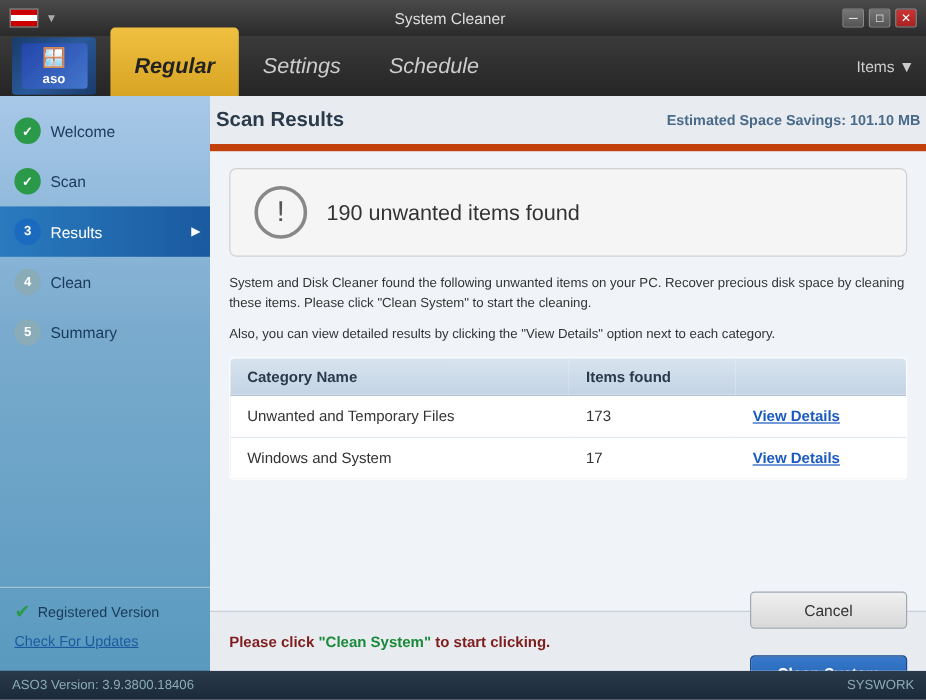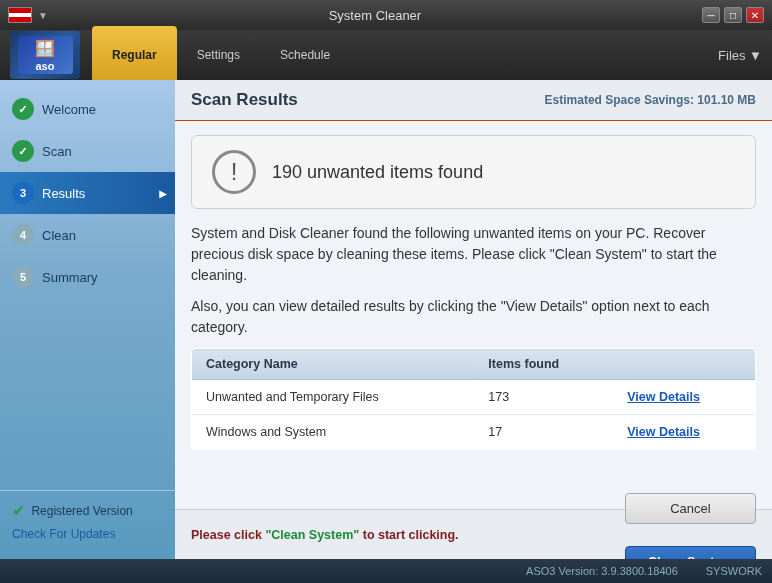--- a/index.html
+++ b/index.html
@@ -45,22 +45,22 @@
       font-size: 9px; color: #aad; font-weight: bold;
     }
     .menu-logo-inner {
       width: 55px; height: 38px;
       background: linear-gradient(135deg, #2244aa, #4477cc);
       border-radius: 3px; display: flex; align-items: center; justify-content: center;
       color: #fff; font-size: 9px; font-weight: bold;
     }
     .menu-tabs { display: flex; gap: 0; margin-left: 4px; }
     .menu-tab {
-      padding: 22px 20px; color: #ccc; cursor: pointer; font-size: 12px;
-      border-radius: 4px 4px 0 0; background: transparent;
+      padding: 22px 20px; color: #ccc; cursor: pointer; font-size: 18px;
+      border-radius: 4px 4px 0 0; background: transparent; font-style: italic;
     }
     .menu-tab.active {
       background: linear-gradient(to bottom, #f0c040, #d4a020);
       color: #222; font-weight: bold; border-radius: 4px 4px 0 0;
     }
     .menu-help { margin-left: auto; color: #ccc; cursor: pointer; font-size: 13px; }
 
     
     .main-layout { display: flex; height: calc(583px - 30px - 50px - 24px); }
 
@@ -90,52 +90,52 @@
       font-size: 11px; font-weight: bold; min-width: 22px;
     }
     .step-circle.done { background: #2a9a4a; color: white; }
     .step-circle.active-step { background: #1a6abf; color: white; }
     .step-circle.inactive { background: #8aabb8; color: white; }
     .sidebar-bottom {
       margin-top: auto; padding: 10px 12px; border-top: 1px solid rgba(255,255,255,0.4);
     }
     .registered-row { display: flex; align-items: center; gap: 6px; color: #1a3a5a; font-size: 12px; margin-bottom: 6px; }
     .green-check { color: #2a9a4a; font-size: 16px; }
-    .check-updates { color: #1a5a9f; font-size: 12px; cursor: pointer; }
+    .check-updates { color: #1a5a9f; font-size: 12px; cursor: pointer; text-decoration: underline; }
 
     
     .content-area {
       flex: 1; background: #f0f4f8;
       display: flex; flex-direction: column;
       overflow: hidden;
     }
     .content-header {
-      background: #e8ecf0; padding: 10px 16px;
+      background: #e8ecf0; padding: 10px 5px;
       display: flex; align-items: center; justify-content: space-between;
-      border-bottom: 1px solid #c2410c;
+      border-bottom: 6px solid #c2410c;
     }
     .content-title { font-size: 17px; font-weight: bold; color: #2a3a4a; }
     .estimated-savings { font-size: 12px; color: #4a6a8a; font-weight: bold; }
 
     .content-body { flex: 1; padding: 14px 16px; overflow-y: auto; }
 
     
     .alert-box {
       background: #f5f5f5; border: 1px solid #d0d0d0; border-radius: 6px;
       padding: 14px 20px; display: flex; align-items: center; gap: 16px;
       margin-bottom: 14px;
     }
     .alert-icon {
       width: 44px; height: 44px; border-radius: 50%; border: 3px solid #888;
       display: flex; align-items: center; justify-content: center;
       font-size: 24px; color: #555; min-width: 44px;
     }
     .alert-text { font-size: 18px; color: #333; }
 
-    .desc-text { font-size: 14px; color: #333; line-height: 1.5; margin-bottom: 10px; }
+    .desc-text { font-size: 11px; color: #333; line-height: 1.5; margin-bottom: 10px; }
 
     
     .results-table { width: 100%; border-collapse: collapse; background: white; border: 1px solid #c8d0d8; border-radius: 4px; overflow: hidden; }
     .results-table th {
       background: linear-gradient(to bottom, #d8e4ef, #c4d4e4);
       padding: 8px 14px; text-align: left; font-size: 12.5px; color: #2a3a4a;
       border-bottom: 1px solid #b0c0d0;
     }
     .results-table td { padding: 10px 14px; border-bottom: 1px solid #e0e8f0; font-size: 12.5px; color: #333; }
     .results-table tr:last-child td { border-bottom: none; }
@@ -155,21 +155,21 @@
       border: 1px solid #a0a8b0; border-radius: 4px; cursor: pointer; font-size: 13px; color: #333;
     }
     .btn-clean {
       padding: 7px 22px; background: linear-gradient(to bottom, #3a7acc, #1a5aaa);
       border: 1px solid #1a4a8a; border-radius: 4px; cursor: pointer; font-size: 13px; color: white; font-weight: bold;
     }
 
     
     .status-bar {
       height: 24px; background: linear-gradient(to bottom, #2a3a4a, #1a2a3a);
-      display: flex; align-items: center; justify-content: flex-end;
+      display: flex; align-items: center; justify-content: space-between;
       padding: 0 10px;
     }
     .status-left { color: #8aabb8; font-size: 11px; }
     .status-right { color: #8aabb8; font-size: 11px; margin-left: 28px; }
   </style>
 </head>
 <body>
 
 <div class="title-bar">
   <div class="title-bar-left">
@@ -191,21 +191,21 @@
         <div style="font-size:16px;">🪟</div>
         <div style="font-size:11px;margin-top:2px;">aso</div>
       </div>
     </div>
   </div>
   <div class="menu-tabs">
     <div class="menu-tab active">Regular</div>
     <div class="menu-tab">Settings</div>
     <div class="menu-tab">Schedule</div>
   </div>
-  <div class="menu-help">Files ▼</div>
+  <div class="menu-help">Items ▼</div>
 </div>
 
 <div class="main-layout">
 
   <div class="sidebar">
     <div class="sidebar-item">
       <div class="step-circle done">✓</div>
       <span>Welcome</span>
     </div>
     <div class="sidebar-item">

